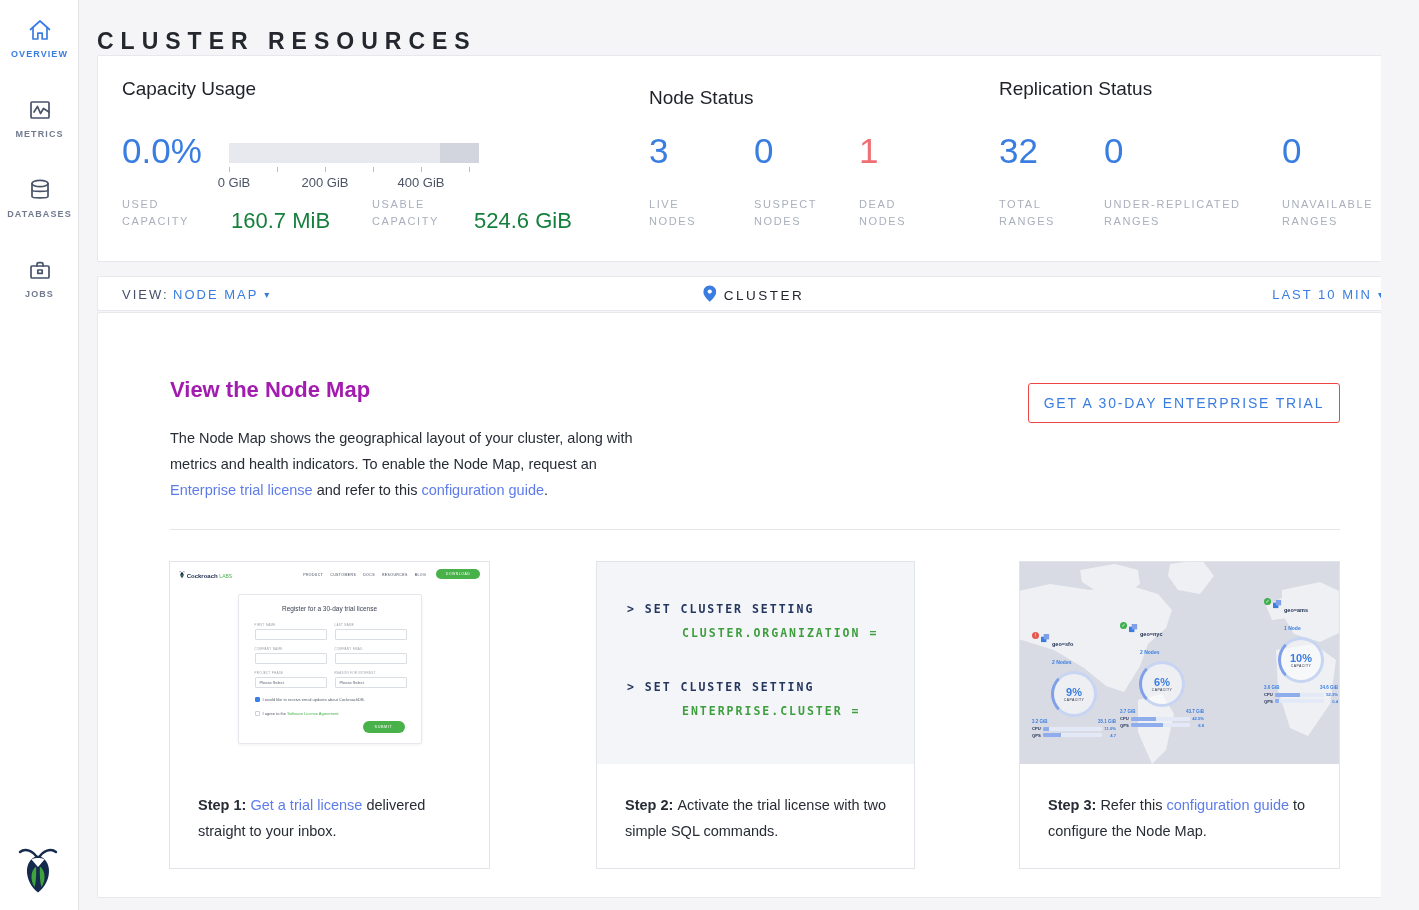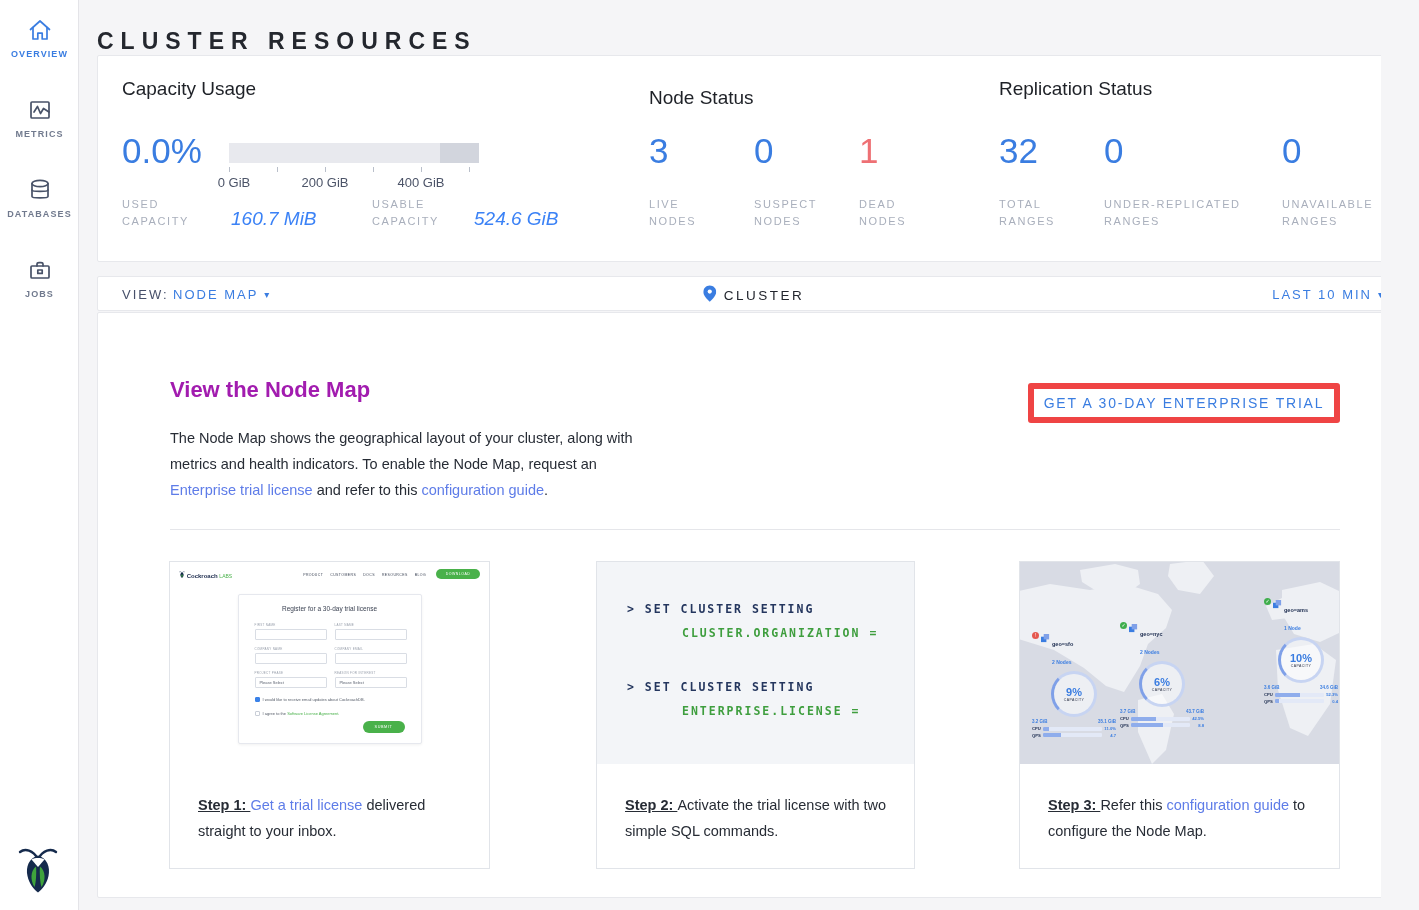--- a/index.html
+++ b/index.html
@@ -17,47 +17,47 @@
 
   
   .page-title{position:absolute;left:97px;top:13px;font-size:23px;font-weight:600;letter-spacing:7px;color:#24272e;}
 
   
   .summary-card{left:97px;top:55px;width:1313px;height:207px;}
   .sec-title{position:absolute;font-size:19px;font-weight:500;color:#1e2127;}
   .big-num{position:absolute;font-size:35px;font-weight:300;color:#3a7de1;}
   .big-num.red{color:#ee7074;}
   .stat-label{position:absolute;font-size:11px;letter-spacing:1.6px;color:#a9afbc;line-height:17px;}
-  .cap-value{position:absolute;font-size:19px;color:#3b82f6;font-style:italic;}
+  .cap-value{position:absolute;font-size:22px;color:#15803d;}
   .cap-bar{position:absolute;left:131px;top:87px;width:250px;height:20px;background:#e8e9ee;}
   .cap-bar-dark{position:absolute;right:0;top:0;width:39px;height:20px;background:#d2d5dd;}
   .tick{position:absolute;top:111px;width:1px;height:5px;background:#b9bfca;}
   .tick-label{position:absolute;top:119px;font-size:13px;color:#4c5468;transform:translateX(-50%);white-space:nowrap;}
 
   
   .view-bar{left:97px;top:276px;width:1313px;height:35px;}
   .vb-left{position:absolute;left:24px;top:10px;font-size:13px;letter-spacing:2px;color:#47506a;}
   .vb-sel{position:absolute;left:75px;top:10px;font-size:13px;letter-spacing:2px;color:#3a7de1;cursor:pointer;}
   .vb-center{position:absolute;left:50%;top:8px;transform:translateX(-50%);display:flex;align-items:center;gap:8px;}
   .vb-cluster{font-size:13.5px;letter-spacing:2.5px;color:#23262e;}
   .vb-time{position:absolute;right:24px;top:10px;font-size:13px;letter-spacing:2px;color:#3a7de1;cursor:pointer;}
   .caret{font-size:10px;position:relative;top:-1px;margin-left:6px;}
 
   
   .content-card{left:97px;top:312px;width:1313px;height:586px;}
   .nm-heading{position:absolute;left:72px;top:64px;font-size:22px;font-weight:600;color:#a21caf;}
   .nm-desc{position:absolute;left:72px;top:112px;font-size:14.5px;line-height:26px;color:#272c35;}
   .link{color:#5e7ce8;cursor:pointer;}
-  .trial-btn{position:absolute;left:930px;top:70px;width:312px;height:40px;background:#fff;border:6px solid #ef4444;border-radius:3px;
+  .trial-btn{position:absolute;left:930px;top:70px;width:312px;height:40px;background:#fff;border:1px solid #ef4444;border-radius:3px;
              font-size:14px;letter-spacing:1.8px;color:#3a7de1;font-weight:500;display:flex;align-items:center;justify-content:center;cursor:pointer;box-sizing:border-box;}
   .divider{position:absolute;left:72px;top:216px;width:1170px;height:1px;background:#e5e6ea;}
 
   .step-card{position:absolute;top:248px;height:308px;background:#fff;border:1px solid #e1e4e9;box-sizing:border-box;}
   .step-caption{position:absolute;left:28px;top:230px;width:272px;font-size:14.5px;line-height:26px;color:#272c35;}
-  .step-caption b{font-weight:700;text-decoration:underline;}
+  .step-caption b{font-weight:700;}
 
   
   .site-thumb{position:absolute;left:0;top:0;width:100%;height:210px;background:#fff;overflow:hidden;}
   .st-header{position:absolute;left:9px;top:7px;right:9px;height:14px;}
   .st-brand{position:absolute;left:0;top:1px;font-size:6px;font-weight:700;color:#1c2b4d;}
   .st-brand .labs{font-weight:400;color:#49b14a;font-size:5px;}
   .st-nav{position:absolute;right:54px;top:4px;display:flex;gap:7px;font-size:3.5px;letter-spacing:.4px;color:#3c4456;}
   .st-dl{position:absolute;right:0;top:0;width:44px;height:10px;background:#49b14a;border-radius:5px;color:#fff;font-size:3.5px;letter-spacing:.5px;
          display:flex;align-items:center;justify-content:center;}
   .st-form{position:absolute;left:50%;top:32px;transform:translateX(-50%);width:182px;height:148px;background:#fff;border:1px solid #e6e8ee;border-radius:2px;box-shadow:0 1px 3px rgba(0,0,0,.06);}
@@ -280,21 +280,21 @@
       <div class="step-caption">
         <b>Step 1: </b><span class="link">Get a trial license</span><span> delivered straight to your inbox.</span>
       </div>
     </div>
 
     <div class="step-card" style="left:498px;width:319px;">
       <div class="code-area">
         <div class="code-line code-prompt" style="left:30px;top:40px;">&gt; SET CLUSTER SETTING</div>
         <div class="code-line code-arg" style="left:85px;top:64px;">CLUSTER.ORGANIZATION =</div>
         <div class="code-line code-prompt" style="left:30px;top:118px;">&gt; SET CLUSTER SETTING</div>
-        <div class="code-line code-arg" style="left:85px;top:142px;">ENTERPRISE.LICENSE =</div>
+        <div class="code-line code-arg" style="left:85px;top:142px;">ENTERPRISE.CLUSTER =</div>
       </div>
       <div class="step-caption">
         <b>Step 2: </b><span>Activate the trial license with two simple SQL commands.</span>
       </div>
     </div>
 
     <div class="step-card" style="left:921px;width:321px;">
       <div class="map-area">
         <svg width="321" height="202" viewBox="0 0 321 202" style="position:absolute;left:0;top:0;">
           <rect width="321" height="202" fill="#d8dbe4"></rect>

